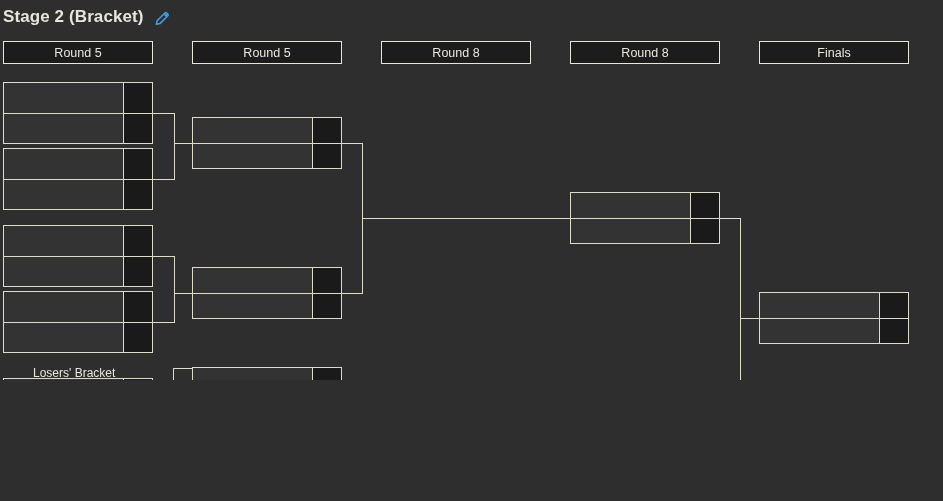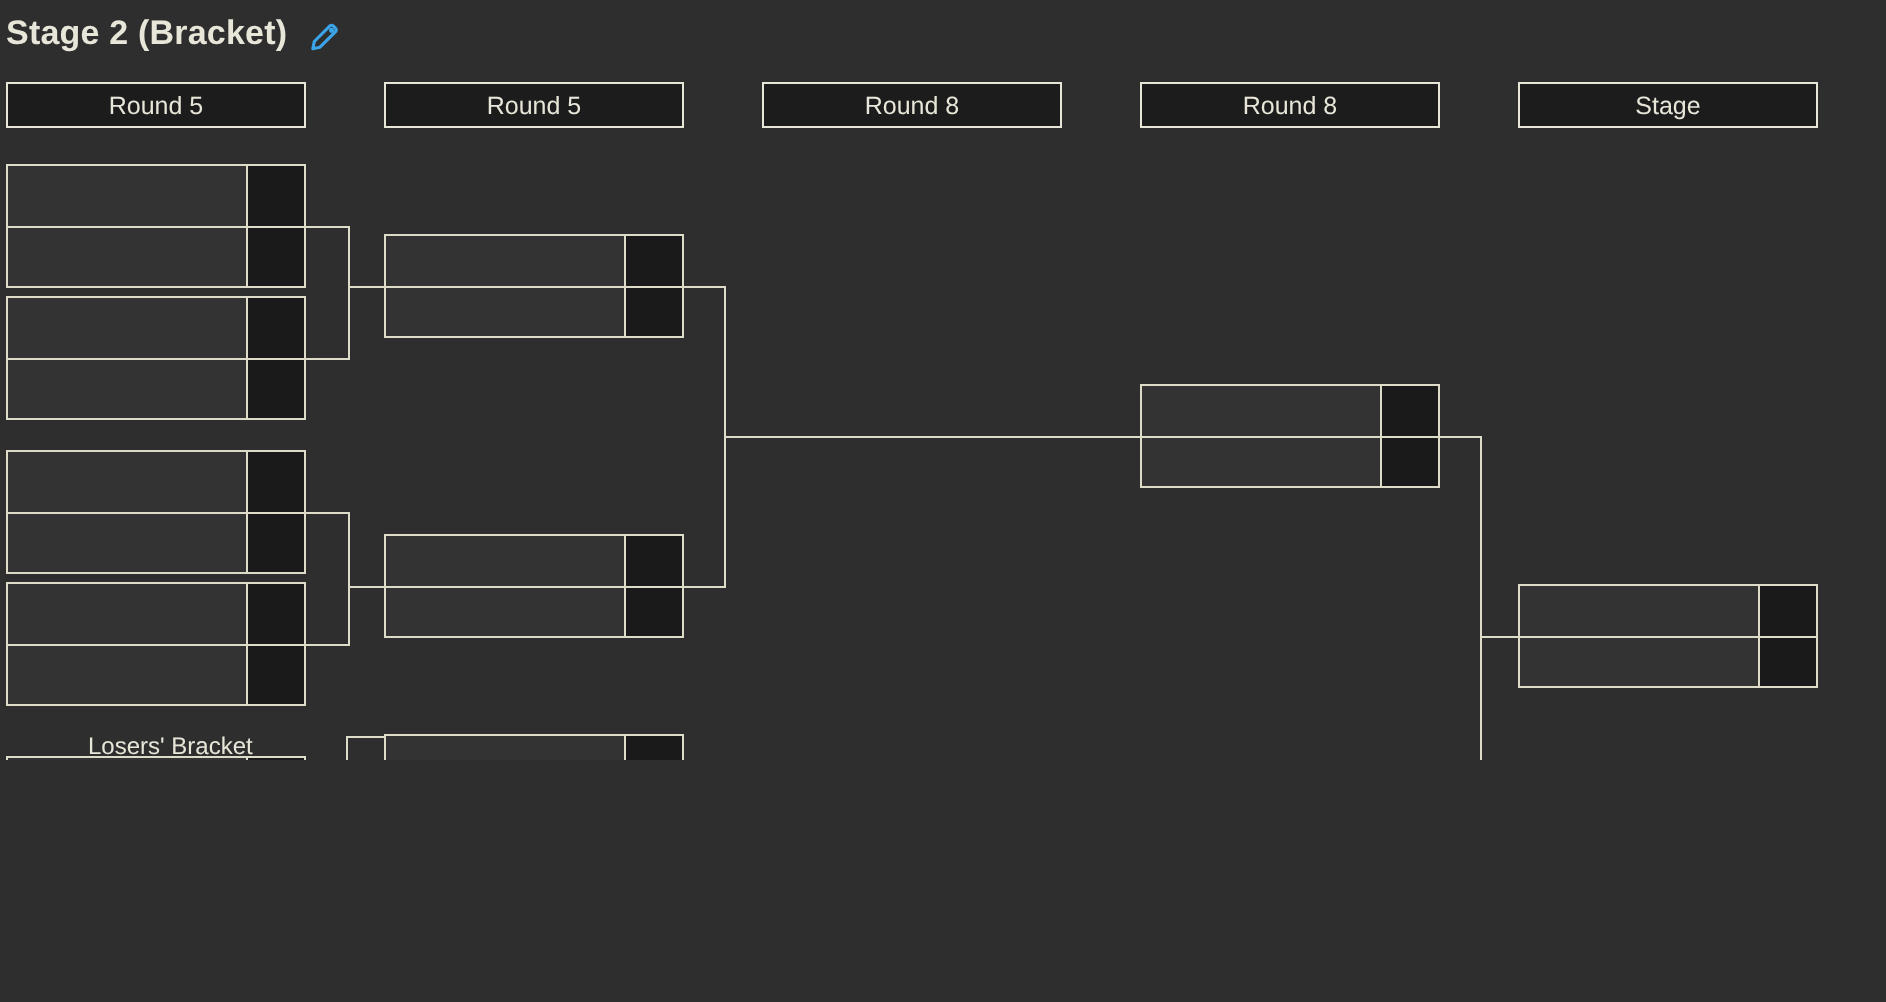--- a/index.html
+++ b/index.html
@@ -78,21 +78,21 @@
       <path d="M4.2 17.0 L14.6 6.6 C15.2 6.0 16.2 6.0 16.8 6.6 L18.4 8.2 C19.0 8.8 19.0 9.8 18.4 10.4 L8.0 20.8 L3.2 21.8 L4.2 17.0 Z" fill="none" stroke="#3ba3e8" stroke-width="2.1" stroke-linejoin="round"></path>
       <circle cx="15.7" cy="9.5" r="1.7" fill="#3ba3e8"></circle>
     </svg>
   </div>
 
   <div id="round-heads">
       <div class="round-head" style="left: 3px; width: 150px;">Round 5</div>
       <div class="round-head" style="left: 192px; width: 150px;">Round 5</div>
       <div class="round-head" style="left: 381px; width: 150px;">Round 8</div>
       <div class="round-head" style="left: 570px; width: 150px;">Round 8</div>
-      <div class="round-head" style="left: 759px; width: 150px;">Stage</div>
+      <div class="round-head" style="left: 759px; width: 150px;">Finals</div>
     </div>
 
   <div id="connectors">
       <div class="ln lnh" style="left: 153px; top: 113px; width: 22px;"></div>
       <div class="ln lnv" style="left: 174px; top: 113px; height: 30px;"></div>
       <div class="ln lnh" style="left: 174px; top: 143px; width: 18px;"></div>
       <div class="ln lnh" style="left: 153px; top: 179px; width: 22px;"></div>
       <div class="ln lnv" style="left: 174px; top: 143px; height: 36px;"></div>
       <div class="ln lnh" style="left: 153px; top: 256px; width: 22px;"></div>
       <div class="ln lnv" style="left: 174px; top: 256px; height: 37px;"></div>
@@ -118,21 +118,21 @@
       <div class="ln lnh" style="left: 342px; top: 393px; width: 21px;"></div>
       <div class="ln lnv" style="left: 362px; top: 393px; height: 35px;"></div>
       <div class="ln lnh" style="left: 362px; top: 428px; width: 19px;"></div>
       <div class="ln lnh" style="left: 342px; top: 468px; width: 21px;"></div>
       <div class="ln lnv" style="left: 362px; top: 428px; height: 40px;"></div>
       <div class="ln lnh" style="left: 531px; top: 428px; width: 39px;"></div>
       <div class="ln lnv" style="left: 551px; top: 388px; height: 14px;"></div>
       <div class="ln lnh" style="left: 551px; top: 388px; width: 19px;"></div>
     </div>
 
-  <div class="losers-label" style="left: 44px; top: 366px;">Losers' Bracket</div>
+  <div class="losers-label" style="left: 33px; top: 366px;">Losers' Bracket</div>
 
   <div id="matches">
       <div class="match" style="left: 3px; top: 82px; width: 150px; height: 62px;">
         <div class="slot">
           <div class="team"></div>
           <div class="score" style="width: 29px;"></div>
         </div>
         <div class="slot">
           <div class="team"></div>
           <div class="score" style="width: 29px;"></div>

